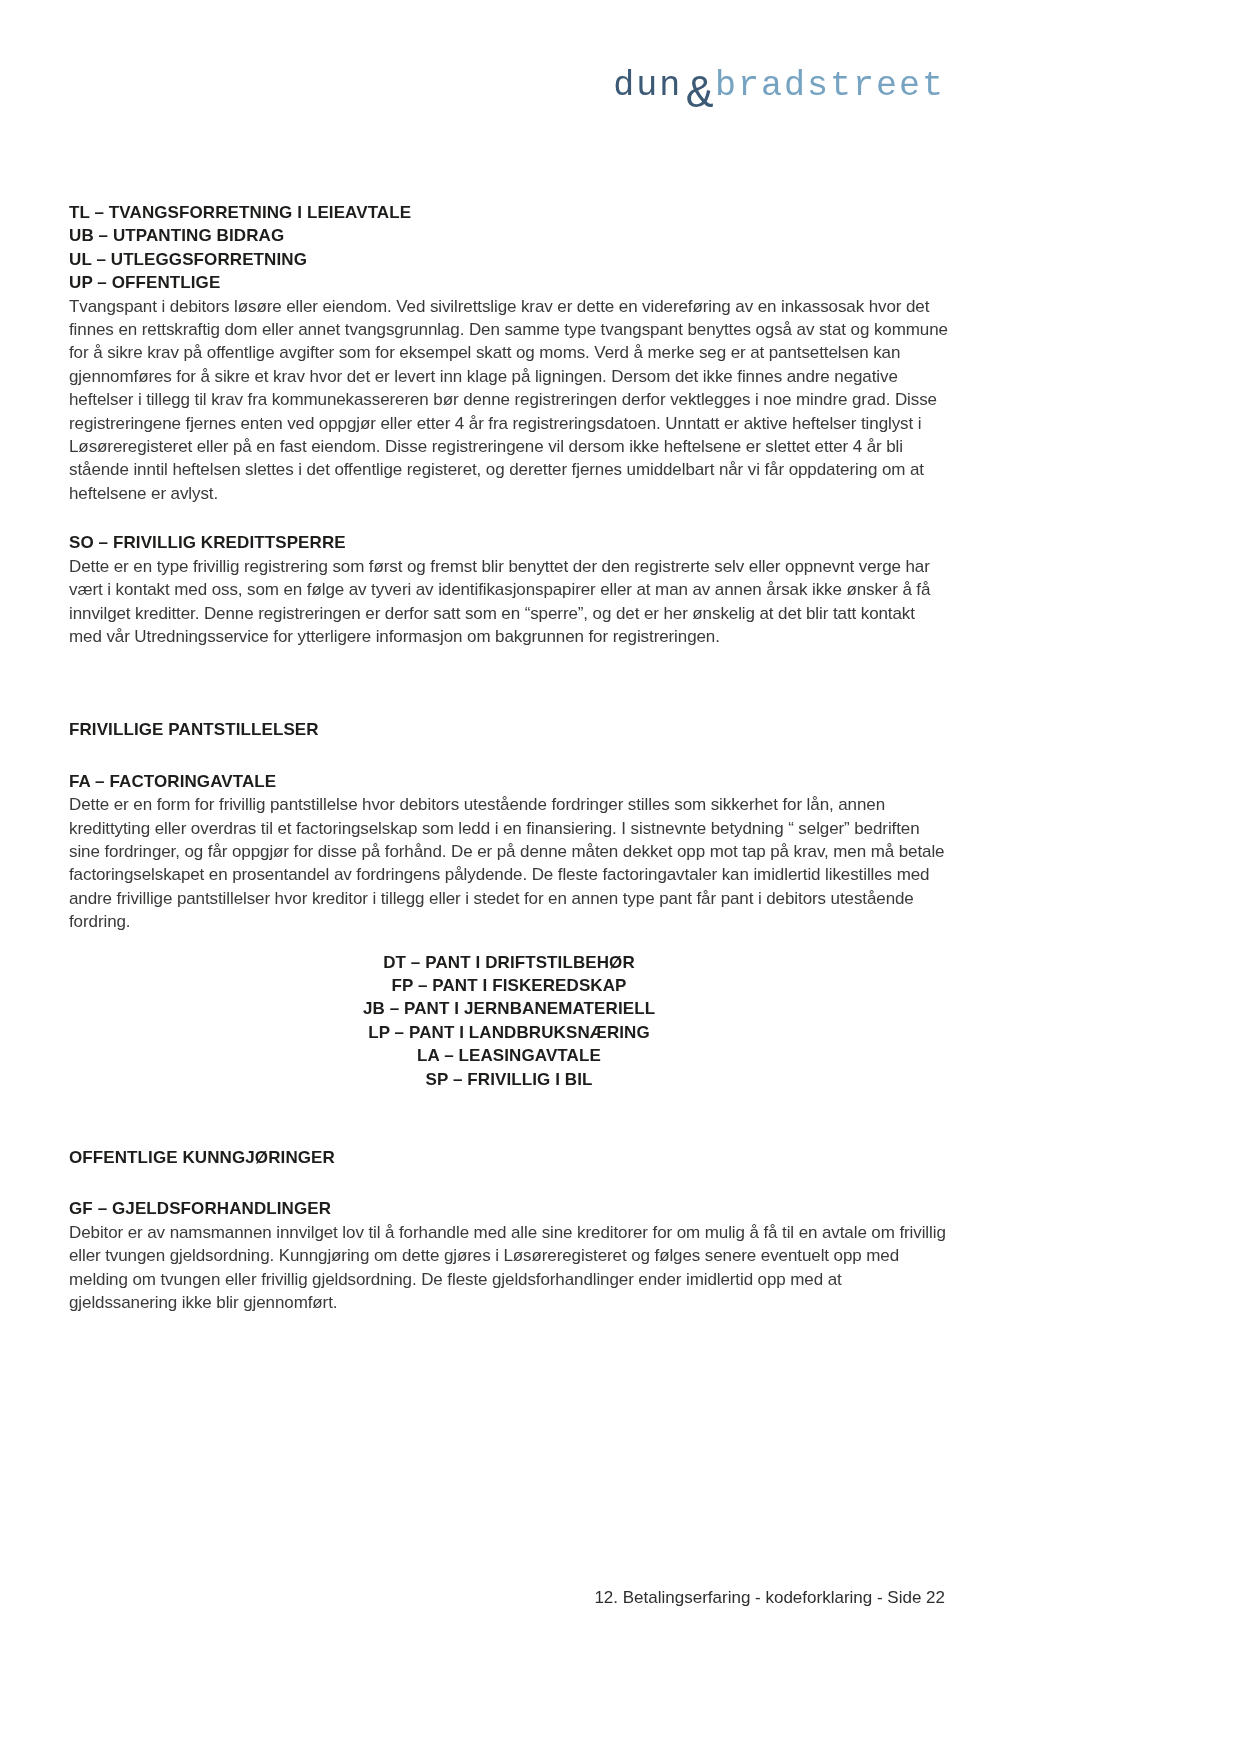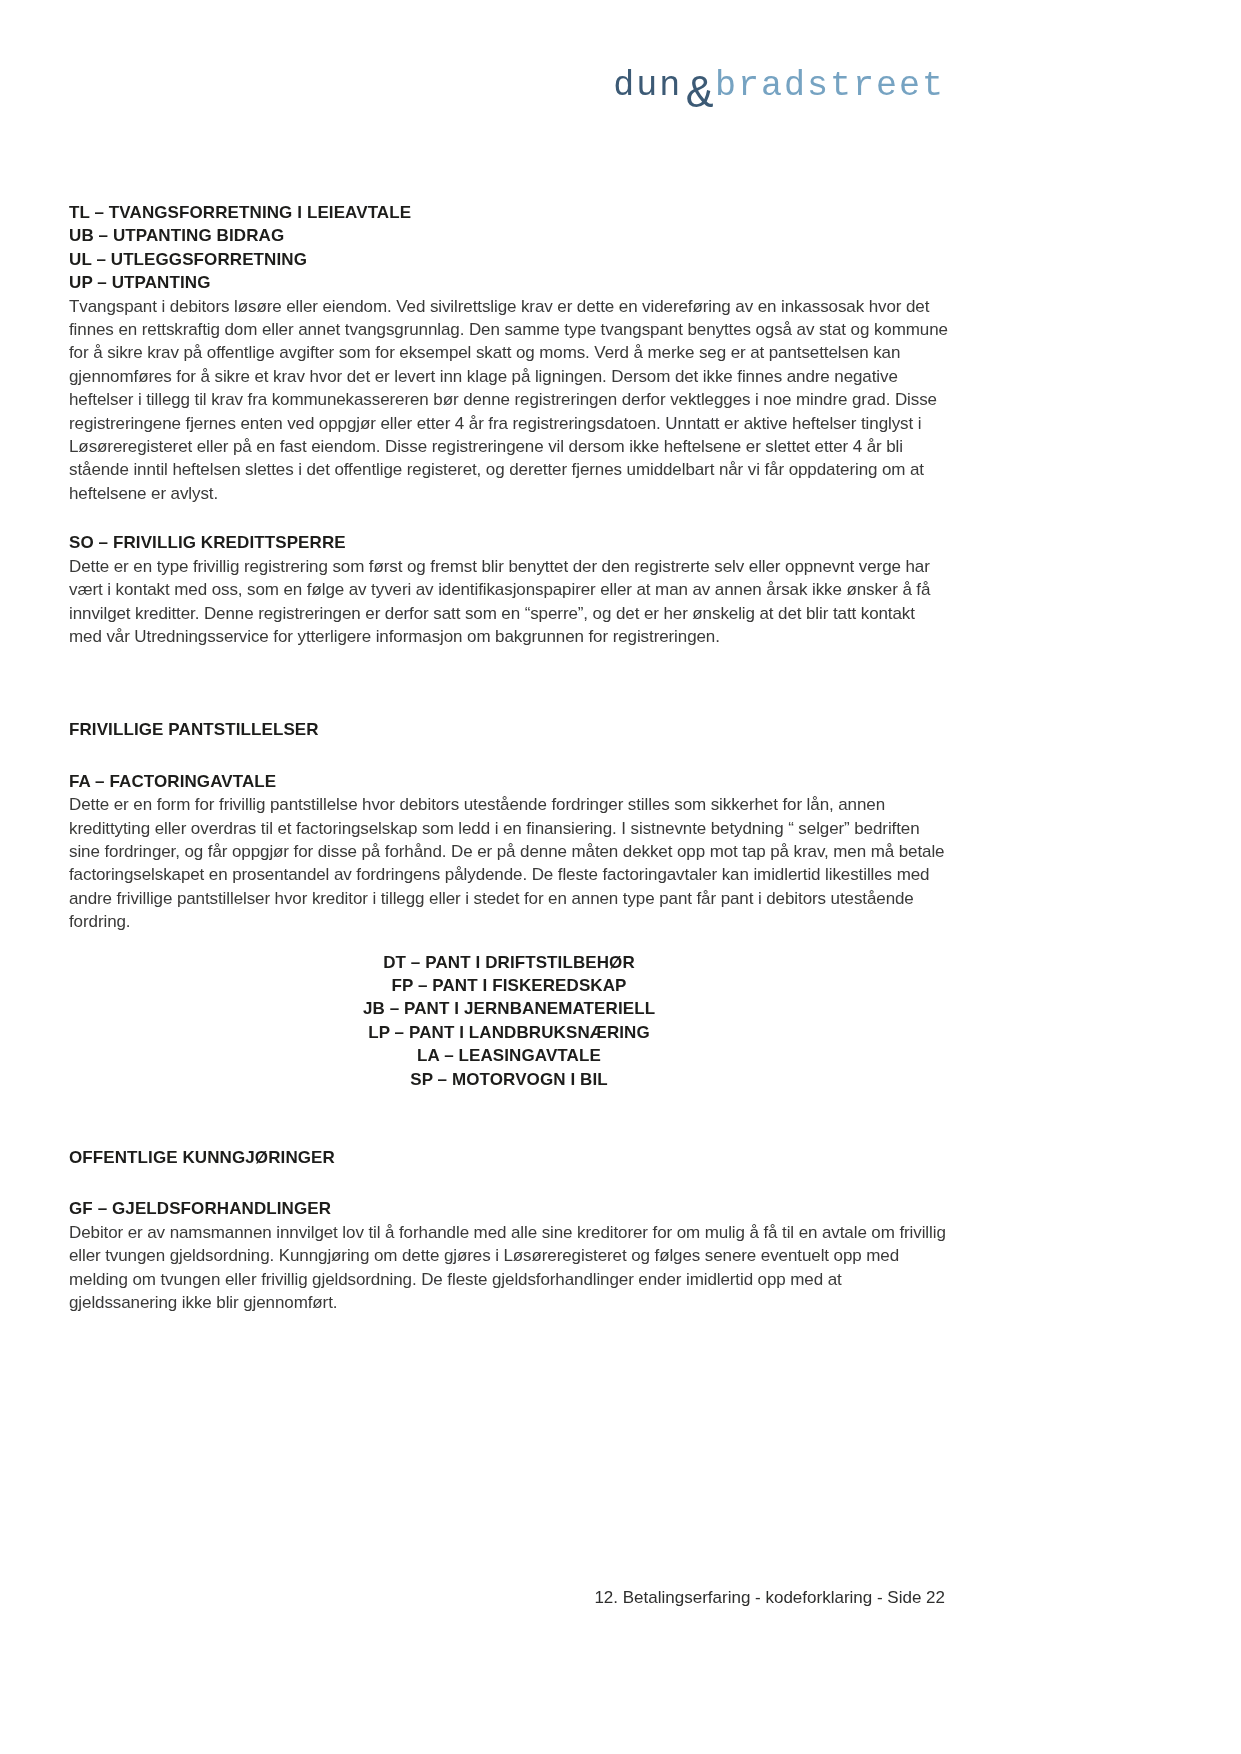--- a/index.html
+++ b/index.html
@@ -102,40 +102,40 @@
     <span class="logo-amp">&amp;</span>
     <span class="logo-bradstreet">bradstreet</span>
   </header>
 
   <main class="content">
 
     <div>
       <h3 class="code-heading">TL – TVANGSFORRETNING I LEIEAVTALE</h3>
       <h3 class="code-heading">UB – UTPANTING BIDRAG</h3>
       <h3 class="code-heading">UL – UTLEGGSFORRETNING</h3>
-      <h3 class="code-heading">UP – UTPANTING</h3>
+      <h3 class="code-heading">UP – OFFENTLIGE</h3>
     </div>
 
     <p class="body-par">Tvangspant i debitors løsøre eller eiendom. Ved sivilrettslige krav er dette en videreføring av en inkassosak hvor det finnes en rettskraftig dom eller annet tvangsgrunnlag. Den samme type tvangspant benyttes også av stat og kommune for å sikre krav på offentlige avgifter som for eksempel skatt og moms. Verd å merke seg er at pantsettelsen kan gjennomføres for å sikre et krav hvor det er levert inn klage på ligningen. Dersom det ikke finnes andre negative heftelser i tillegg til krav fra kommunekassereren bør denne registreringen derfor vektlegges i noe mindre grad. Disse registreringene fjernes enten ved oppgjør eller etter 4 år fra registreringsdatoen. Unntatt er aktive heftelser tinglyst i Løsøreregisteret eller på en fast eiendom. Disse registreringene vil dersom ikke heftelsene er slettet etter 4 år bli stående inntil heftelsen slettes i det offentlige registeret, og deretter fjernes umiddelbart når vi får oppdatering om at heftelsene er avlyst.</p>
 
     <h3 class="sub-heading gap-par">SO – FRIVILLIG KREDITTSPERRE</h3>
     <p class="body-par">Dette er en type frivillig registrering som først og fremst blir benyttet der den registrerte selv eller oppnevnt verge har vært i kontakt med oss, som en følge av tyveri av identifikasjonspapirer eller at man av annen årsak ikke ønsker å få innvilget kreditter. Denne registreringen er derfor satt som en “sperre”, og det er her ønskelig at det blir tatt kontakt med vår Utredningsservice for ytterligere informasjon om bakgrunnen for registreringen.</p>
 
     <h2 class="section-heading gap-section-lg">FRIVILLIGE PANTSTILLELSER</h2>
 
     <h3 class="sub-heading gap-after-section">FA – FACTORINGAVTALE</h3>
     <p class="body-par">Dette er en form for frivillig pantstillelse hvor debitors utestående fordringer stilles som sikkerhet for lån, annen kredittyting eller overdras til et factoringselskap som ledd i en finansiering. I sistnevnte betydning “ selger” bedriften sine fordringer, og får oppgjør for disse på forhånd. De er på denne måten dekket opp mot tap på krav, men må betale factoringselskapet en prosentandel av fordringens pålydende. De fleste factoringavtaler kan imidlertid likestilles med andre frivillige pantstillelser hvor kreditor i tillegg eller i stedet for en annen type pant får pant i debitors utestående fordring.</p>
 
     <div class="gap-list">
       <h3 class="code-heading">DT – PANT I DRIFTSTILBEHØR</h3>
       <h3 class="code-heading">FP – PANT I FISKEREDSKAP</h3>
       <h3 class="code-heading">JB – PANT I JERNBANEMATERIELL</h3>
       <h3 class="code-heading">LP – PANT I LANDBRUKSNÆRING</h3>
       <h3 class="code-heading">LA – LEASINGAVTALE</h3>
-      <h3 class="code-heading">SP – MOTORVOGN I BIL</h3>
+      <h3 class="code-heading">SP – FRIVILLIG I BIL</h3>
     </div>
 
 
     <h2 class="section-heading gap-section-md">OFFENTLIGE KUNNGJØRINGER</h2>
 
     <h3 class="sub-heading gap-after-section">GF – GJELDSFORHANDLINGER</h3>
     <p class="body-par">Debitor er av namsmannen innvilget lov til å forhandle med alle sine kreditorer for om mulig å få til en avtale om frivillig eller tvungen gjeldsordning. Kunngjøring om dette gjøres i Løsøreregisteret og følges senere eventuelt opp med melding om tvungen eller frivillig gjeldsordning. De fleste gjeldsforhandlinger ender imidlertid opp med at gjeldssanering ikke blir gjennomført.</p>
 
   </main>
 

